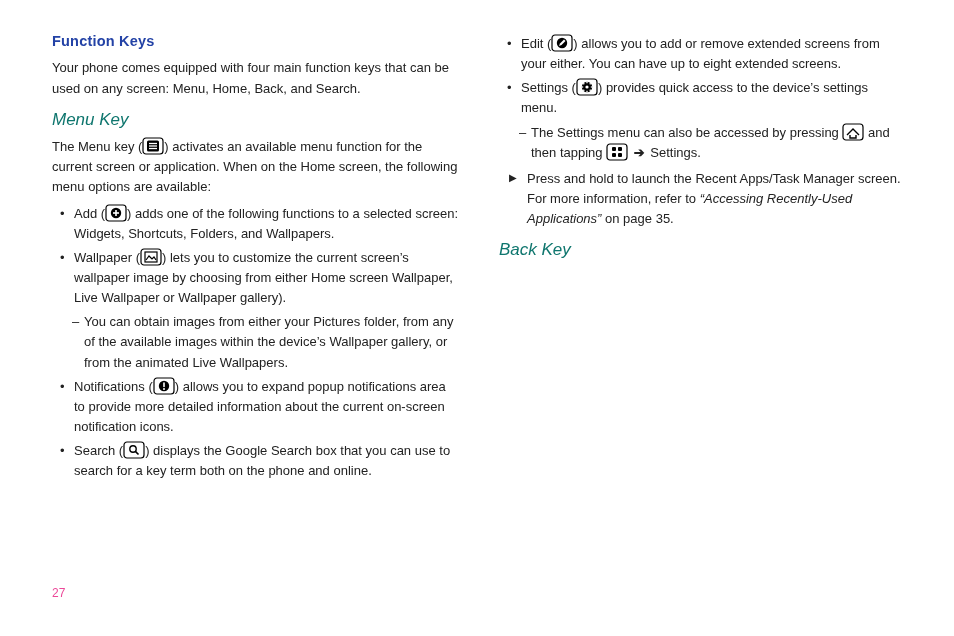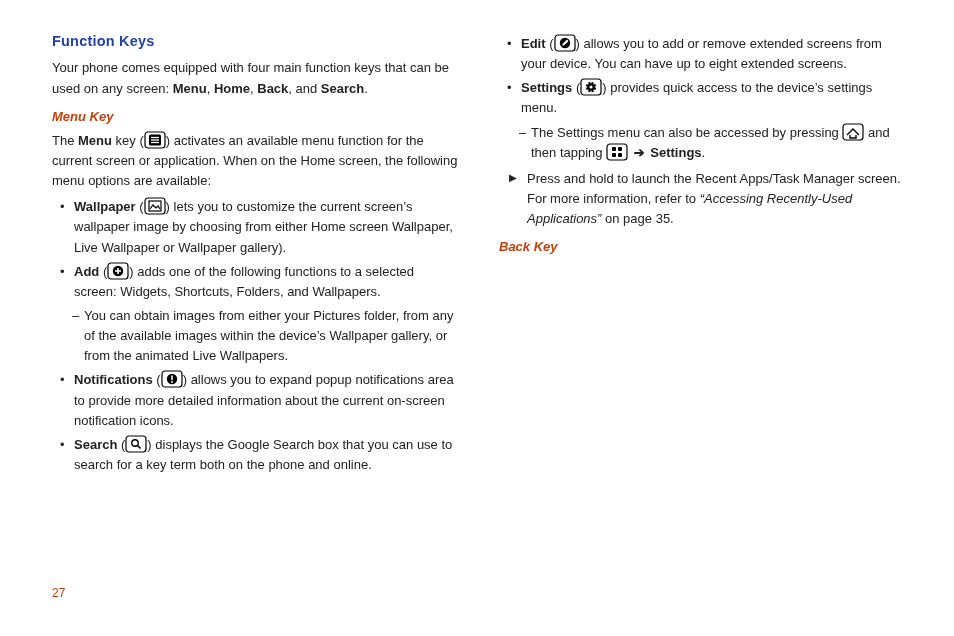--- a/index.html
+++ b/index.html
@@ -29,28 +29,28 @@
     line-height: 1.55;
   }
   .section-heading {
     color: #2342a6;
     font-weight: 800;
     font-size: 14.5px;
     margin: 0 0 6px 0;
     letter-spacing: 0.2px;
   }
   .sub-heading {
-    color: #c2410c;
+    color: #0f766e;
     font-style: italic;
-    font-weight: 700;
-    font-size: 13px;
+    font-weight: 400;
+    font-size: 17px;
     margin: 8px 0 4px 0;
   }
   p { margin: 4px 0 6px 0; }
-  .b { font-weight: 700; margin-top: 28px; }
+  .b { font-weight: 400; margin-top: 28px; }
   .i { font-style: italic; }
   .bullet-lvl1 {
     padding-left: 22px;
     position: relative;
     margin: 4px 0 4px 0;
   }
   .bullet-lvl1::before {
     content: "•";
     position: absolute;
     left: 8px;
@@ -82,21 +82,21 @@
   }
   .icon {
     display: inline-block;
     width: 22px;
     height: 18px;
     vertical-align: -4px;
   }
   .arrow { font-weight: 700; padding: 0 2px; }
   .pagenum {
     font-size: 12px;
-    color: #c2410c;
+    color: #ec4899;
     margin-top: 14px;
   }
 </style>
 </head>
 <body>
 
 <svg width="0" height="0" style="position:absolute">
   <defs>
     <g id="ic-home">
       <rect x="1" y="1" width="20" height="16" rx="3" fill="none" stroke="#000" stroke-width="1.2"></rect>
@@ -176,30 +176,30 @@
       </p>
 
       <div class="sub-heading">Menu Key</div>
       <p>
         <span>The </span><span class="b">Menu</span><span> key (</span><svg class="icon">
             <use href="#ic-menu"></use>
           </svg><span>) activates an available menu function for the current screen or application. When on the Home screen, the following menu options are available:</span>
       </p>
 
       <div class="bullet-lvl1">
+        <span class="b">Add</span><span> (</span><svg class="icon">
+            <use href="#ic-plus"></use>
+          </svg><span>) adds one of the following functions to a selected screen: Widgets, Shortcuts, Folders, and Wallpapers.</span>
+      </div>
+
+      <div class="bullet-lvl1">
         <span class="b">Wallpaper</span><span> (</span><svg class="icon">
             <use href="#ic-wall"></use>
           </svg><span>) lets you to customize the current screen’s wallpaper image by choosing from either Home screen Wallpaper, Live Wallpaper or Wallpaper gallery).</span>
       </div>
-
-      <div class="bullet-lvl1">
-        <span class="b">Add</span><span> (</span><svg class="icon">
-            <use href="#ic-plus"></use>
-          </svg><span>) adds one of the following functions to a selected screen: Widgets, Shortcuts, Folders, and Wallpapers.</span>
-      </div>
       <div class="dash-lvl2">
         <span>You can obtain images from either your Pictures folder, from any of the available images within the device’s Wallpaper gallery, or from the animated Live Wallpapers.</span>
       </div>
 
       <div class="bullet-lvl1">
         <span class="b">Notifications</span><span> (</span><svg class="icon">
             <use href="#ic-notif"></use>
           </svg><span>) allows you to expand popup notifications area to provide more detailed information about the current on-screen notification icons.</span>
       </div>
 
@@ -208,21 +208,21 @@
             <use href="#ic-search"></use>
           </svg><span>) displays the Google Search box that you can use to search for a key term both on the phone and online.</span>
       </div>
     </div>
 
     <div class="col">
 
       <div class="bullet-lvl1">
         <span class="b">Edit</span><span> (</span><svg class="icon">
             <use href="#ic-edit"></use>
-          </svg><span>) allows you to add or remove extended screens from your device. You can have up to eight extended screens.</span>
+          </svg><span>) allows you to add or remove extended screens from your either. You can have up to eight extended screens.</span>
       </div>
 
       <div class="bullet-lvl1">
         <span class="b">Settings</span><span> (</span><svg class="icon">
             <use href="#ic-gear"></use>
           </svg><span>) provides quick access to the device’s settings menu.</span>
       </div>
       <div class="dash-lvl2">
         <span>The Settings menu can also be accessed by pressing </span><svg class="icon">
             <use href="#ic-home"></use>

